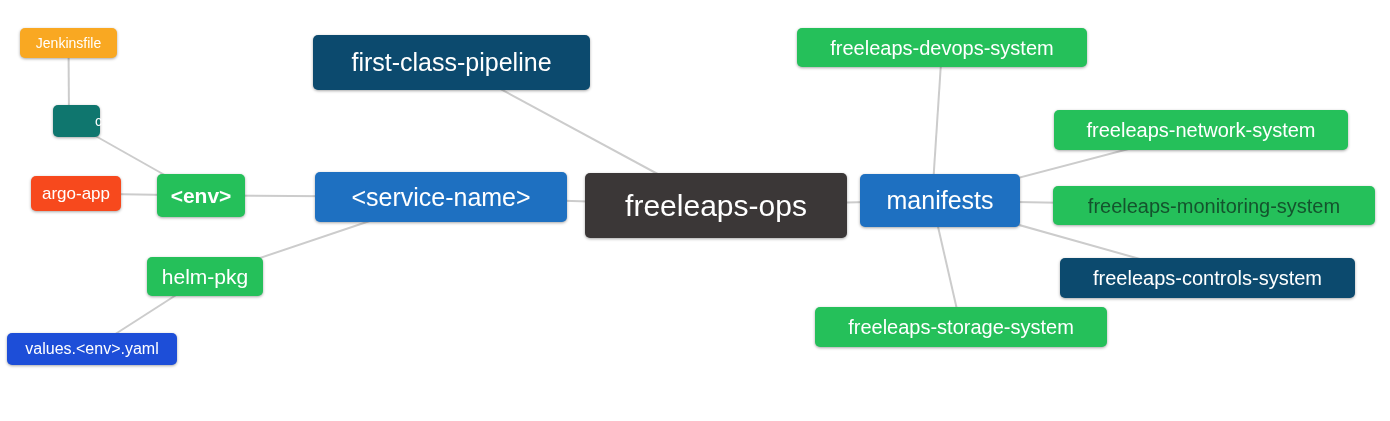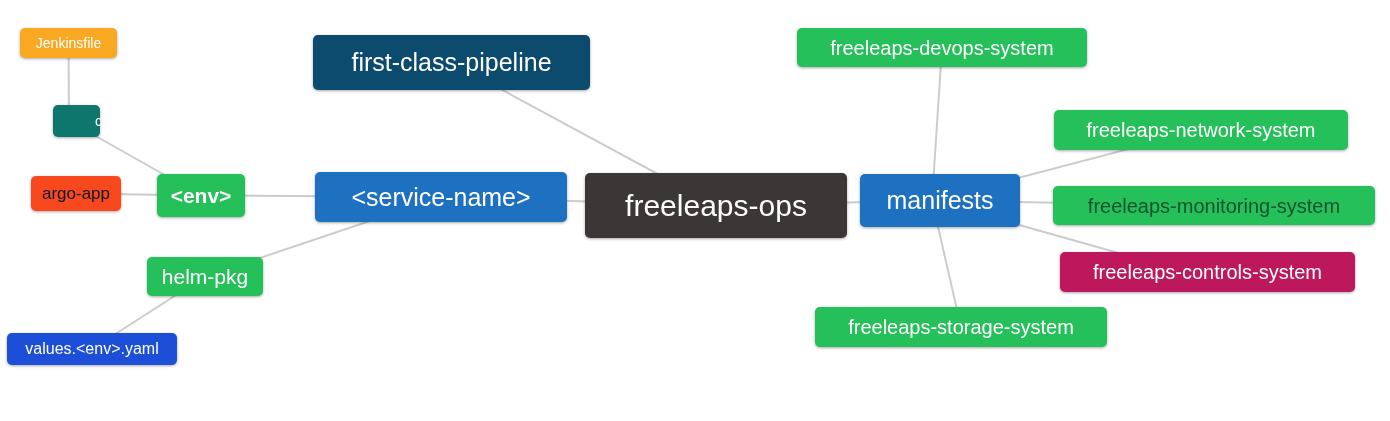--- a/index.html
+++ b/index.html
@@ -60,21 +60,21 @@
     </svg>
   <div id="nodes-layer">
       <div class="node" style="left: 585px; top: 173px; width: 262px; height: 65px; background: rgb(59, 55, 55); color: rgb(255, 255, 255); font-size: 30px;">freeleaps-ops</div>
       <div class="node" style="left: 313px; top: 35px; width: 277px; height: 55px; background: #0c4a6e; color: rgb(255, 255, 255); font-size: 25px;">first-class-pipeline</div>
       <div class="node" style="left: 315px; top: 172px; width: 252px; height: 50px; background: rgb(30, 112, 193); color: rgb(255, 255, 255); font-size: 25px;">&lt;service-name&gt;</div>
       <div class="node" style="left: 852px; top: 174px; width: 160px; height: 53px; background: rgb(30, 112, 193); color: rgb(255, 255, 255); font-size: 25px; margin-left: 8px;">manifests</div>
       <div class="node" style="left: 157px; top: 174px; width: 88px; height: 43px; background: rgb(37, 192, 90); color: rgb(255, 255, 255); font-size: 21px; font-weight: bold;">&lt;env&gt;</div>
       <div class="node" style="left: 147px; top: 257px; width: 116px; height: 39px; background: rgb(37, 192, 90); color: rgb(255, 255, 255); font-size: 21px;">helm-pkg</div>
       <div class="node" style="left: 20px; top: 28px; width: 97px; height: 30px; background: rgb(249, 168, 34); color: rgb(255, 255, 255); font-size: 14px; text-align: right;">Jenkinsfile</div>
       <div class="node" style="left: 53px; top: 105px; width: 20px; height: 32px; background: #0f766e; color: rgb(255, 255, 255); font-size: 14px; padding-left: 47px;">ci</div>
-      <div class="node" style="left: 31px; top: 176px; width: 90px; height: 35px; background: rgb(247, 73, 29); color: #0f172a; font-size: 17px;">argo-app</div>
+      <div class="node" style="left: 31px; top: 176px; width: 90px; height: 35px; background: rgb(247, 73, 29); color: #ffffff; font-size: 17px;">argo-app</div>
       <div class="node" style="left: 7px; top: 333px; width: 170px; height: 32px; background: #1d4ed8; color: rgb(255, 255, 255); font-size: 16px;">values.&lt;env&gt;.yaml</div>
       <div class="node" style="left: 797px; top: 28px; width: 290px; height: 39px; background: rgb(37, 192, 90); color: rgb(255, 255, 255); font-size: 20px;">freeleaps-devops-system</div>
       <div class="node" style="left: 1054px; top: 110px; width: 294px; height: 40px; background: rgb(37, 192, 90); color: rgb(255, 255, 255); font-size: 20px;">freeleaps-network-system</div>
       <div class="node" style="left: 1053px; top: 186px; width: 322px; height: 39px; background: rgb(37, 192, 90); color: #14532d; font-size: 20px;">freeleaps-monitoring-system</div>
-      <div class="node" style="left: 1060px; top: 252px; width: 295px; height: 40px; background: #be185d; color: rgb(255, 255, 255); font-size: 20px;">freeleaps-controls-system</div>
+      <div class="node" style="left: 1060px; top: 258px; width: 295px; height: 40px; background: #0c4a6e; color: rgb(255, 255, 255); font-size: 20px;">freeleaps-controls-system</div>
       <div class="node" style="left: 815px; top: 307px; width: 292px; height: 40px; background: rgb(37, 192, 90); color: rgb(255, 255, 255); font-size: 20px;">freeleaps-storage-system</div>
     </div>
 </div>
 
 </body></html>

